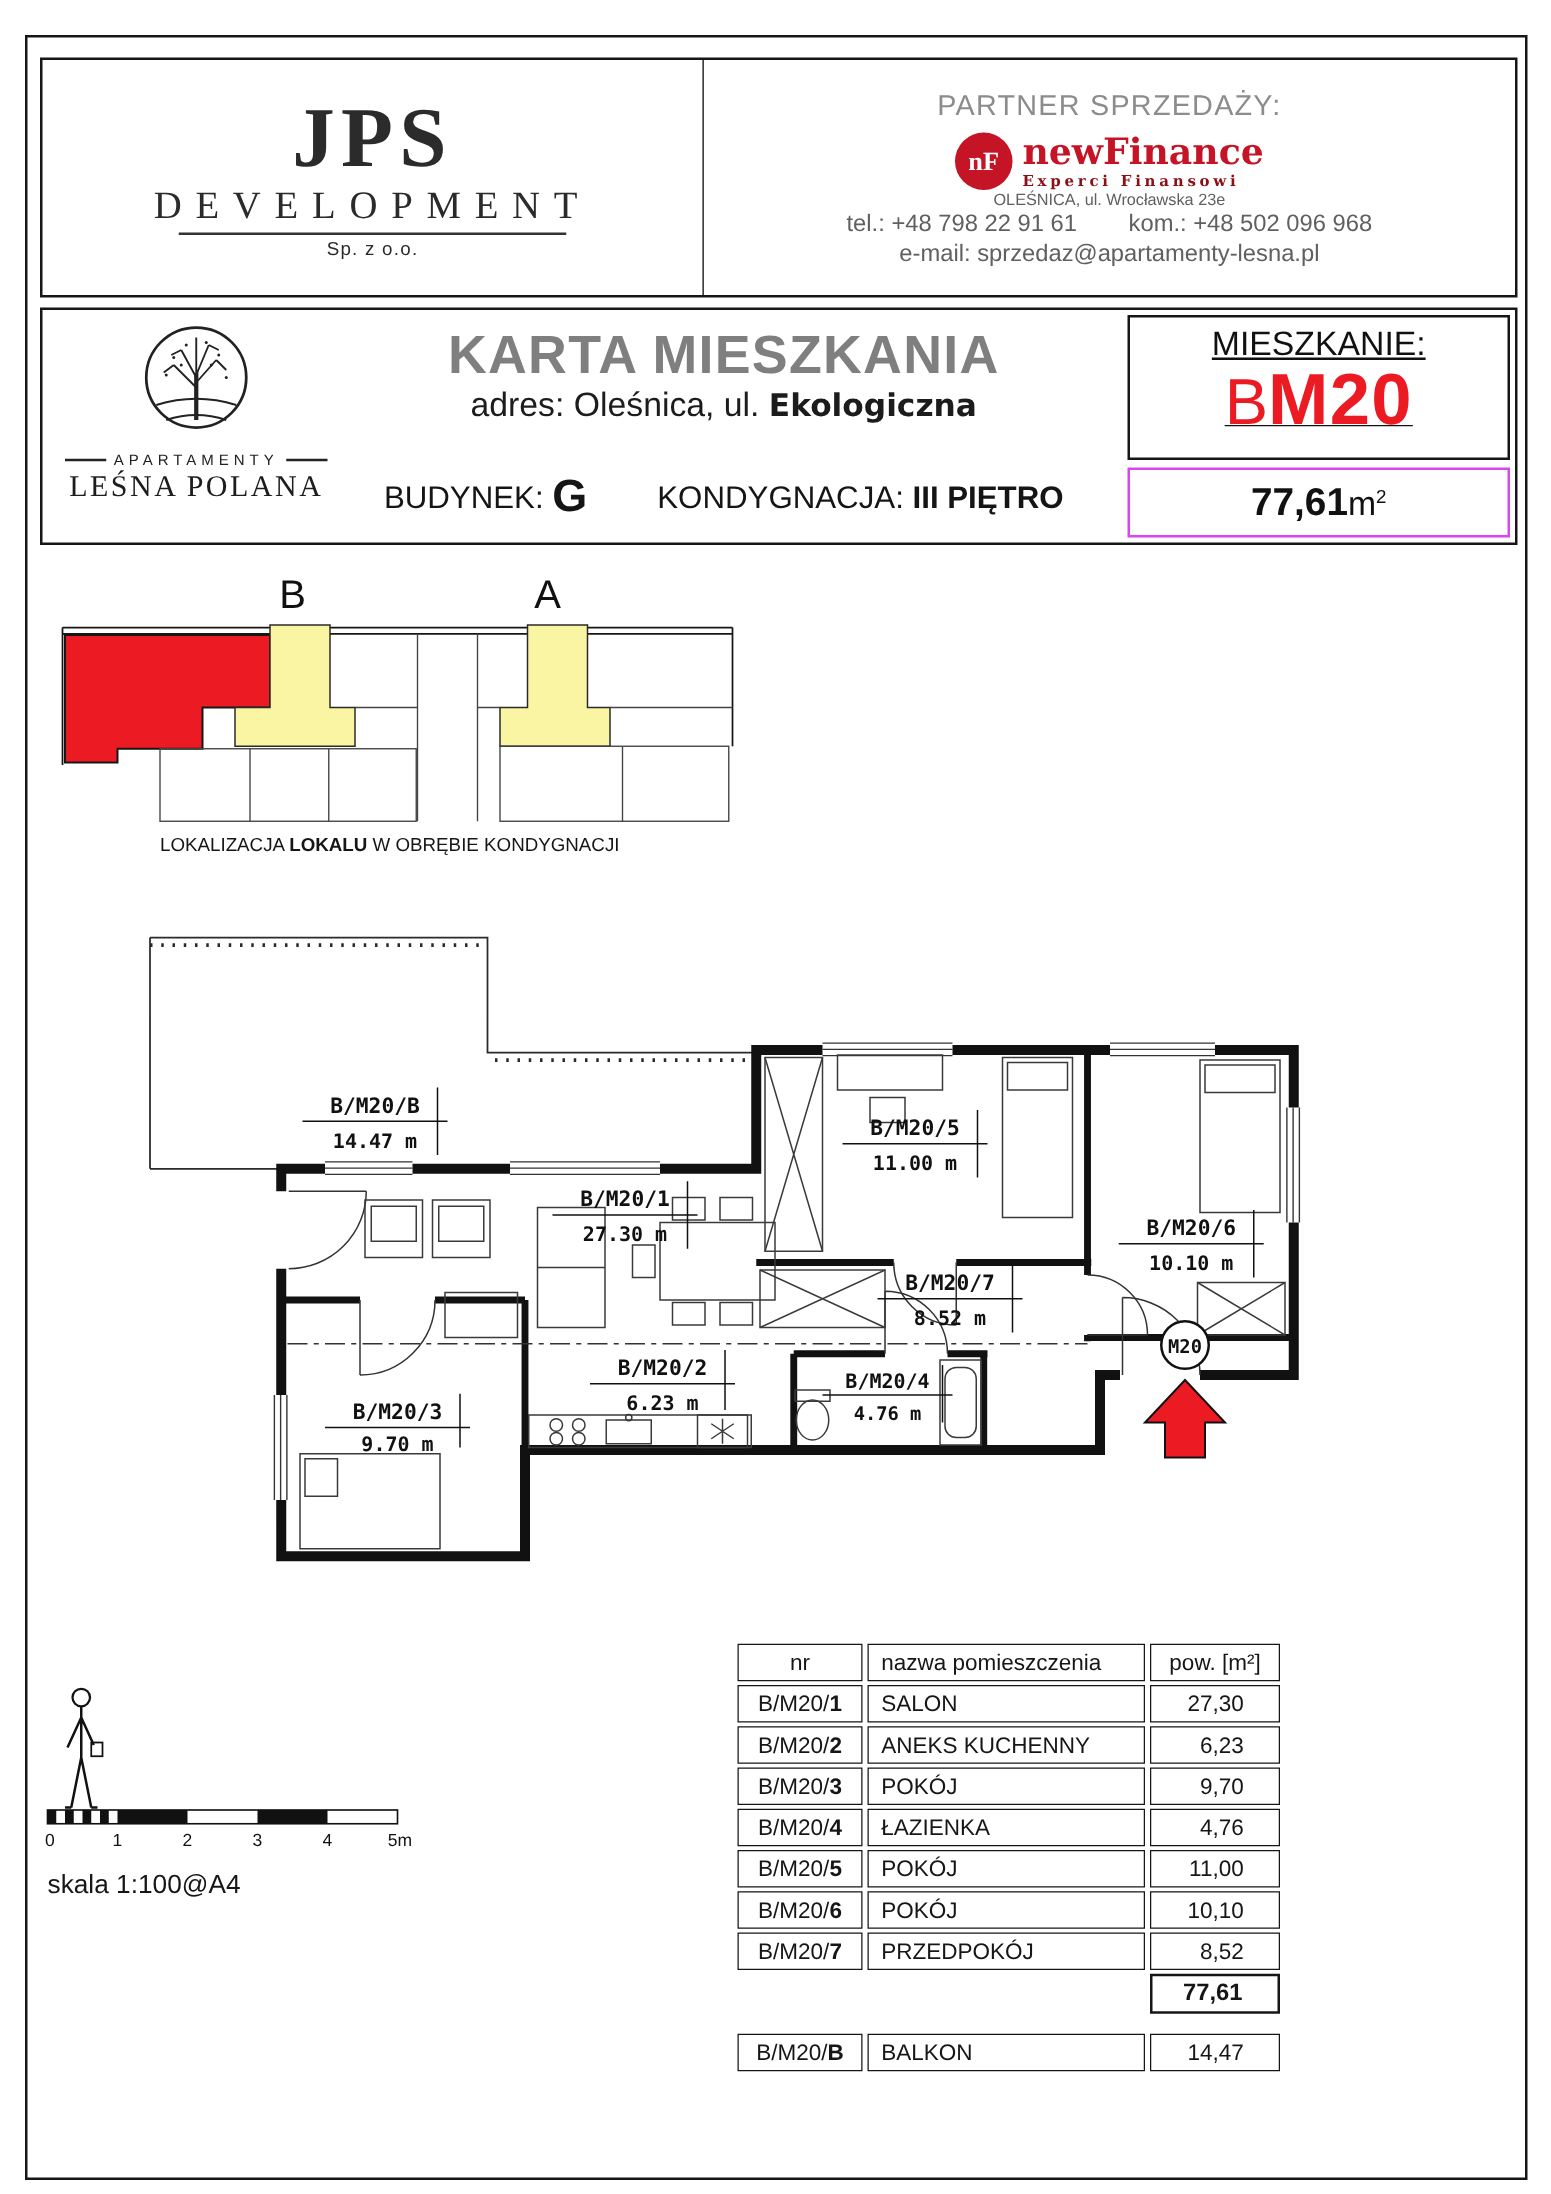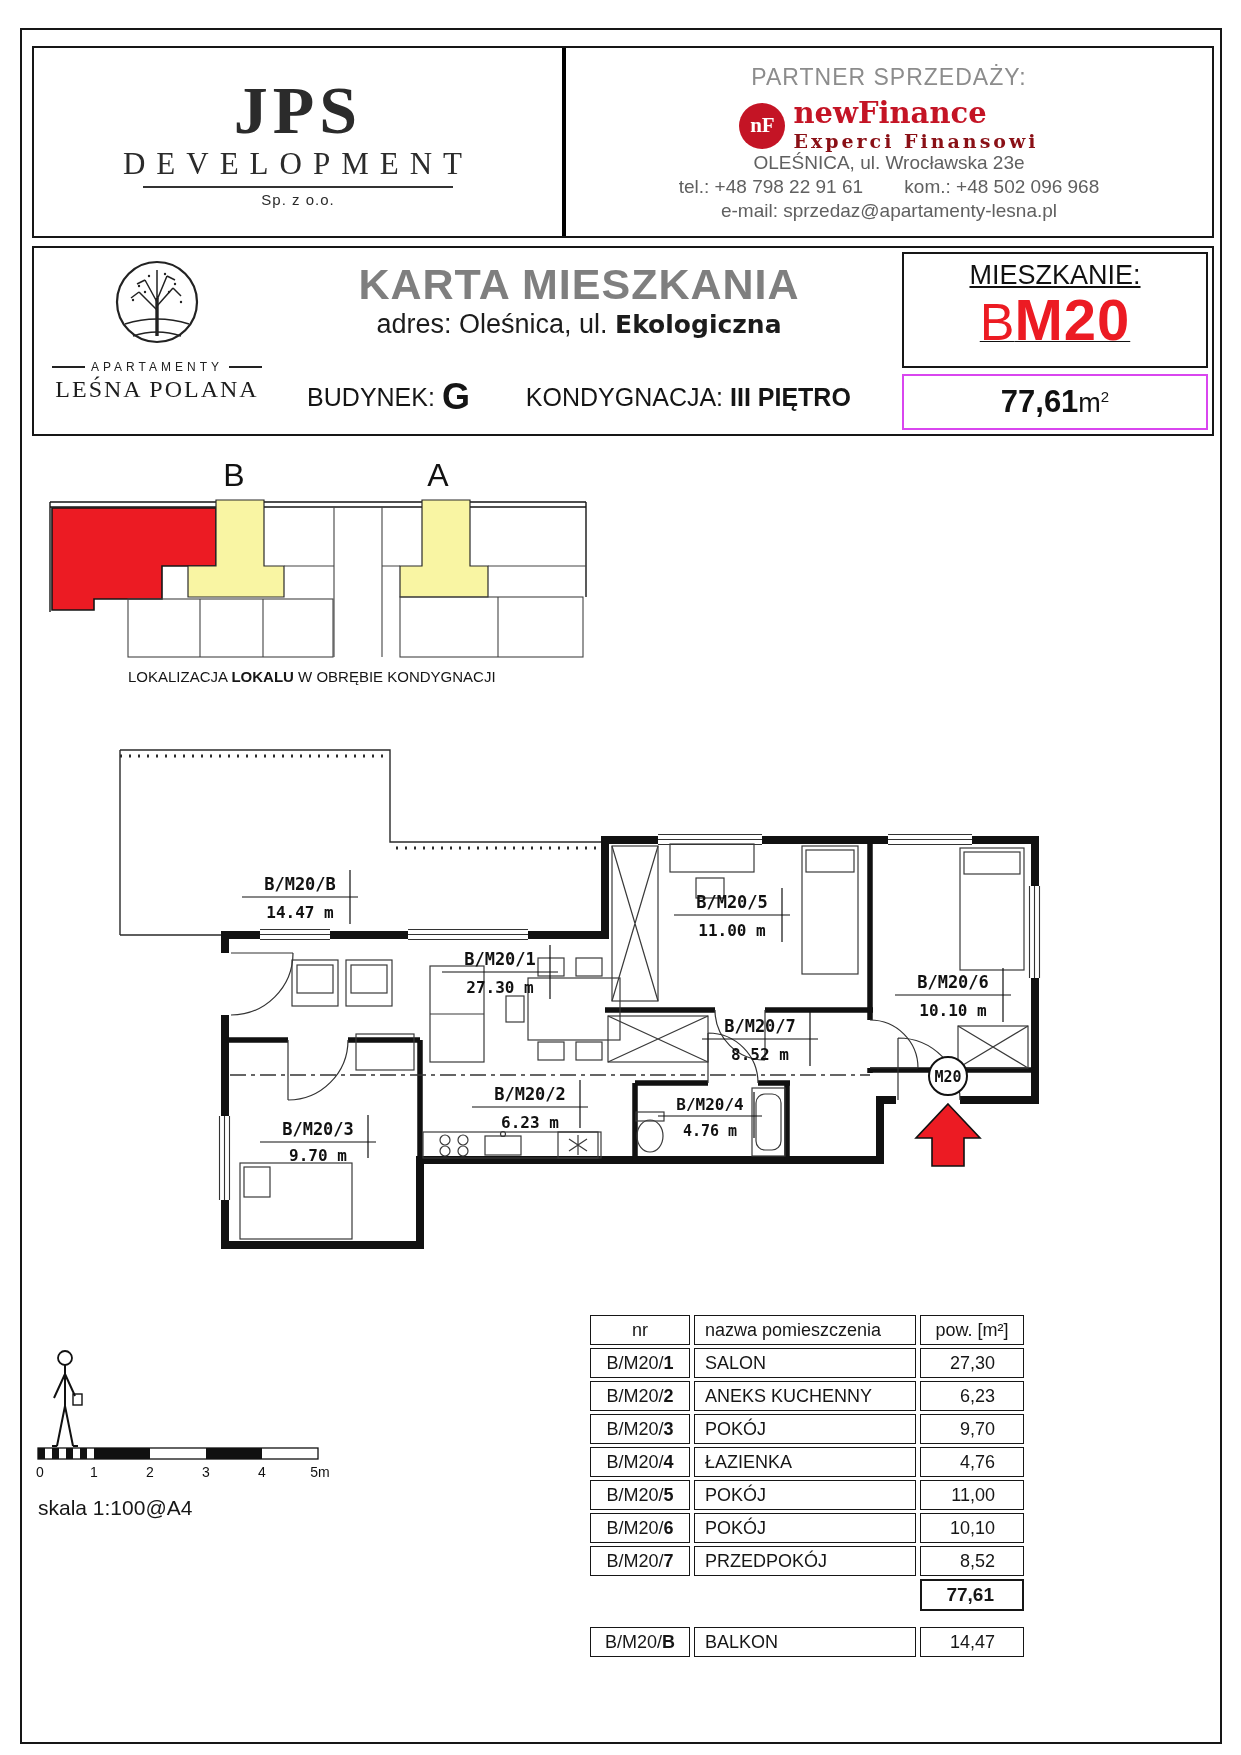--- a/index.html
+++ b/index.html
@@ -1,33 +1,33 @@
 <!DOCTYPE html>
 <html><head>
 <meta charset="utf-8">
 <style>
   html,body{margin:0;padding:0;background:#fff;}
   body{width:1241px;height:1755px;position:relative;font-family:"Liberation Sans",sans-serif;color:#111;overflow:hidden;}
   .abs{position:absolute;}
   .sheet{left:20px;top:28px;width:1198px;height:1712px;border:2px solid #161616;}
   
   .band1{left:10px;top:16px;width:1178px;height:188px;border:2px solid #161616;display:flex;}
-  .band1-left{width:528px;border-right:4px solid #000000;display:flex;flex-direction:column;align-items:center;justify-content:center;}
+  .band1-left{width:528px;border-right:1px solid #000000;display:flex;flex-direction:column;align-items:center;justify-content:center;}
   .jps-acr{font-family:"Liberation Serif",serif;font-weight:bold;font-size:68px;letter-spacing:5px;color:#2b2b2b;line-height:1;}
   .jps-name{font-family:"Liberation Serif",serif;font-size:31px;letter-spacing:11px;color:#2b2b2b;margin-top:2px;}
   .jps-rule{width:310px;height:2px;background:#333;margin:4px 0 3px 0;}
   .jps-legal{font-size:15px;letter-spacing:1px;color:#2b2b2b;}
   .band1-right{flex:1;display:flex;flex-direction:column;align-items:center;justify-content:center;padding-top:2px;}
   .partner-label{font-size:23px;color:#8c8c8c;letter-spacing:1px;}
   .nf-row{display:flex;align-items:center;margin-top:8px;}
   .nf-badge{width:46px;height:46px;border-radius:50%;background:#c41425;color:#fff;display:flex;align-items:center;justify-content:center;font-weight:bold;font-size:21px;font-family:"Liberation Serif",serif;}
   .nf-textcol{margin-left:8px;text-align:left;}
   .nf-name{color:#c41425;font-weight:bold;font-size:29px;font-family:"DejaVu Serif","Liberation Serif",serif;line-height:1;}
-  .nf-tagline{color:#8a1016;font-weight:bold;font-size:19px;letter-spacing:3px;font-family:"DejaVu Serif",serif;margin-top:2px;}
-  .nf-addr{font-size:19px;color:#606060;margin-top:0;}
+  .nf-tagline{color:#8a1016;font-weight:bold;font-size:12px;letter-spacing:3px;font-family:"DejaVu Serif",serif;margin-top:2px;}
+  .nf-addr{font-size:13px;color:#606060;margin-top:0;}
   .nf-phones{font-size:19px;color:#606060;margin-top:2px;}
   .nf-phones span{margin:0 18px;}
   .nf-email{font-size:19px;color:#606060;margin-top:2px;}
   
   .band2{left:10px;top:216px;width:1178px;height:186px;border:2px solid #161616;}
   .brand{left:18px;top:10px;width:210px;text-align:center;}
   .brand-sub{display:flex;align-items:center;justify-content:center;gap:6px;margin-top:2px;}
   .brand-sub .ln{height:1.5px;background:#222;flex:1;}
   .brand-sub .tx{font-size:12px;letter-spacing:4px;color:#222;}
   .brand-name{font-family:"Liberation Serif",serif;font-size:24px;letter-spacing:2px;color:#1d1d1d;margin-top:2px;}

